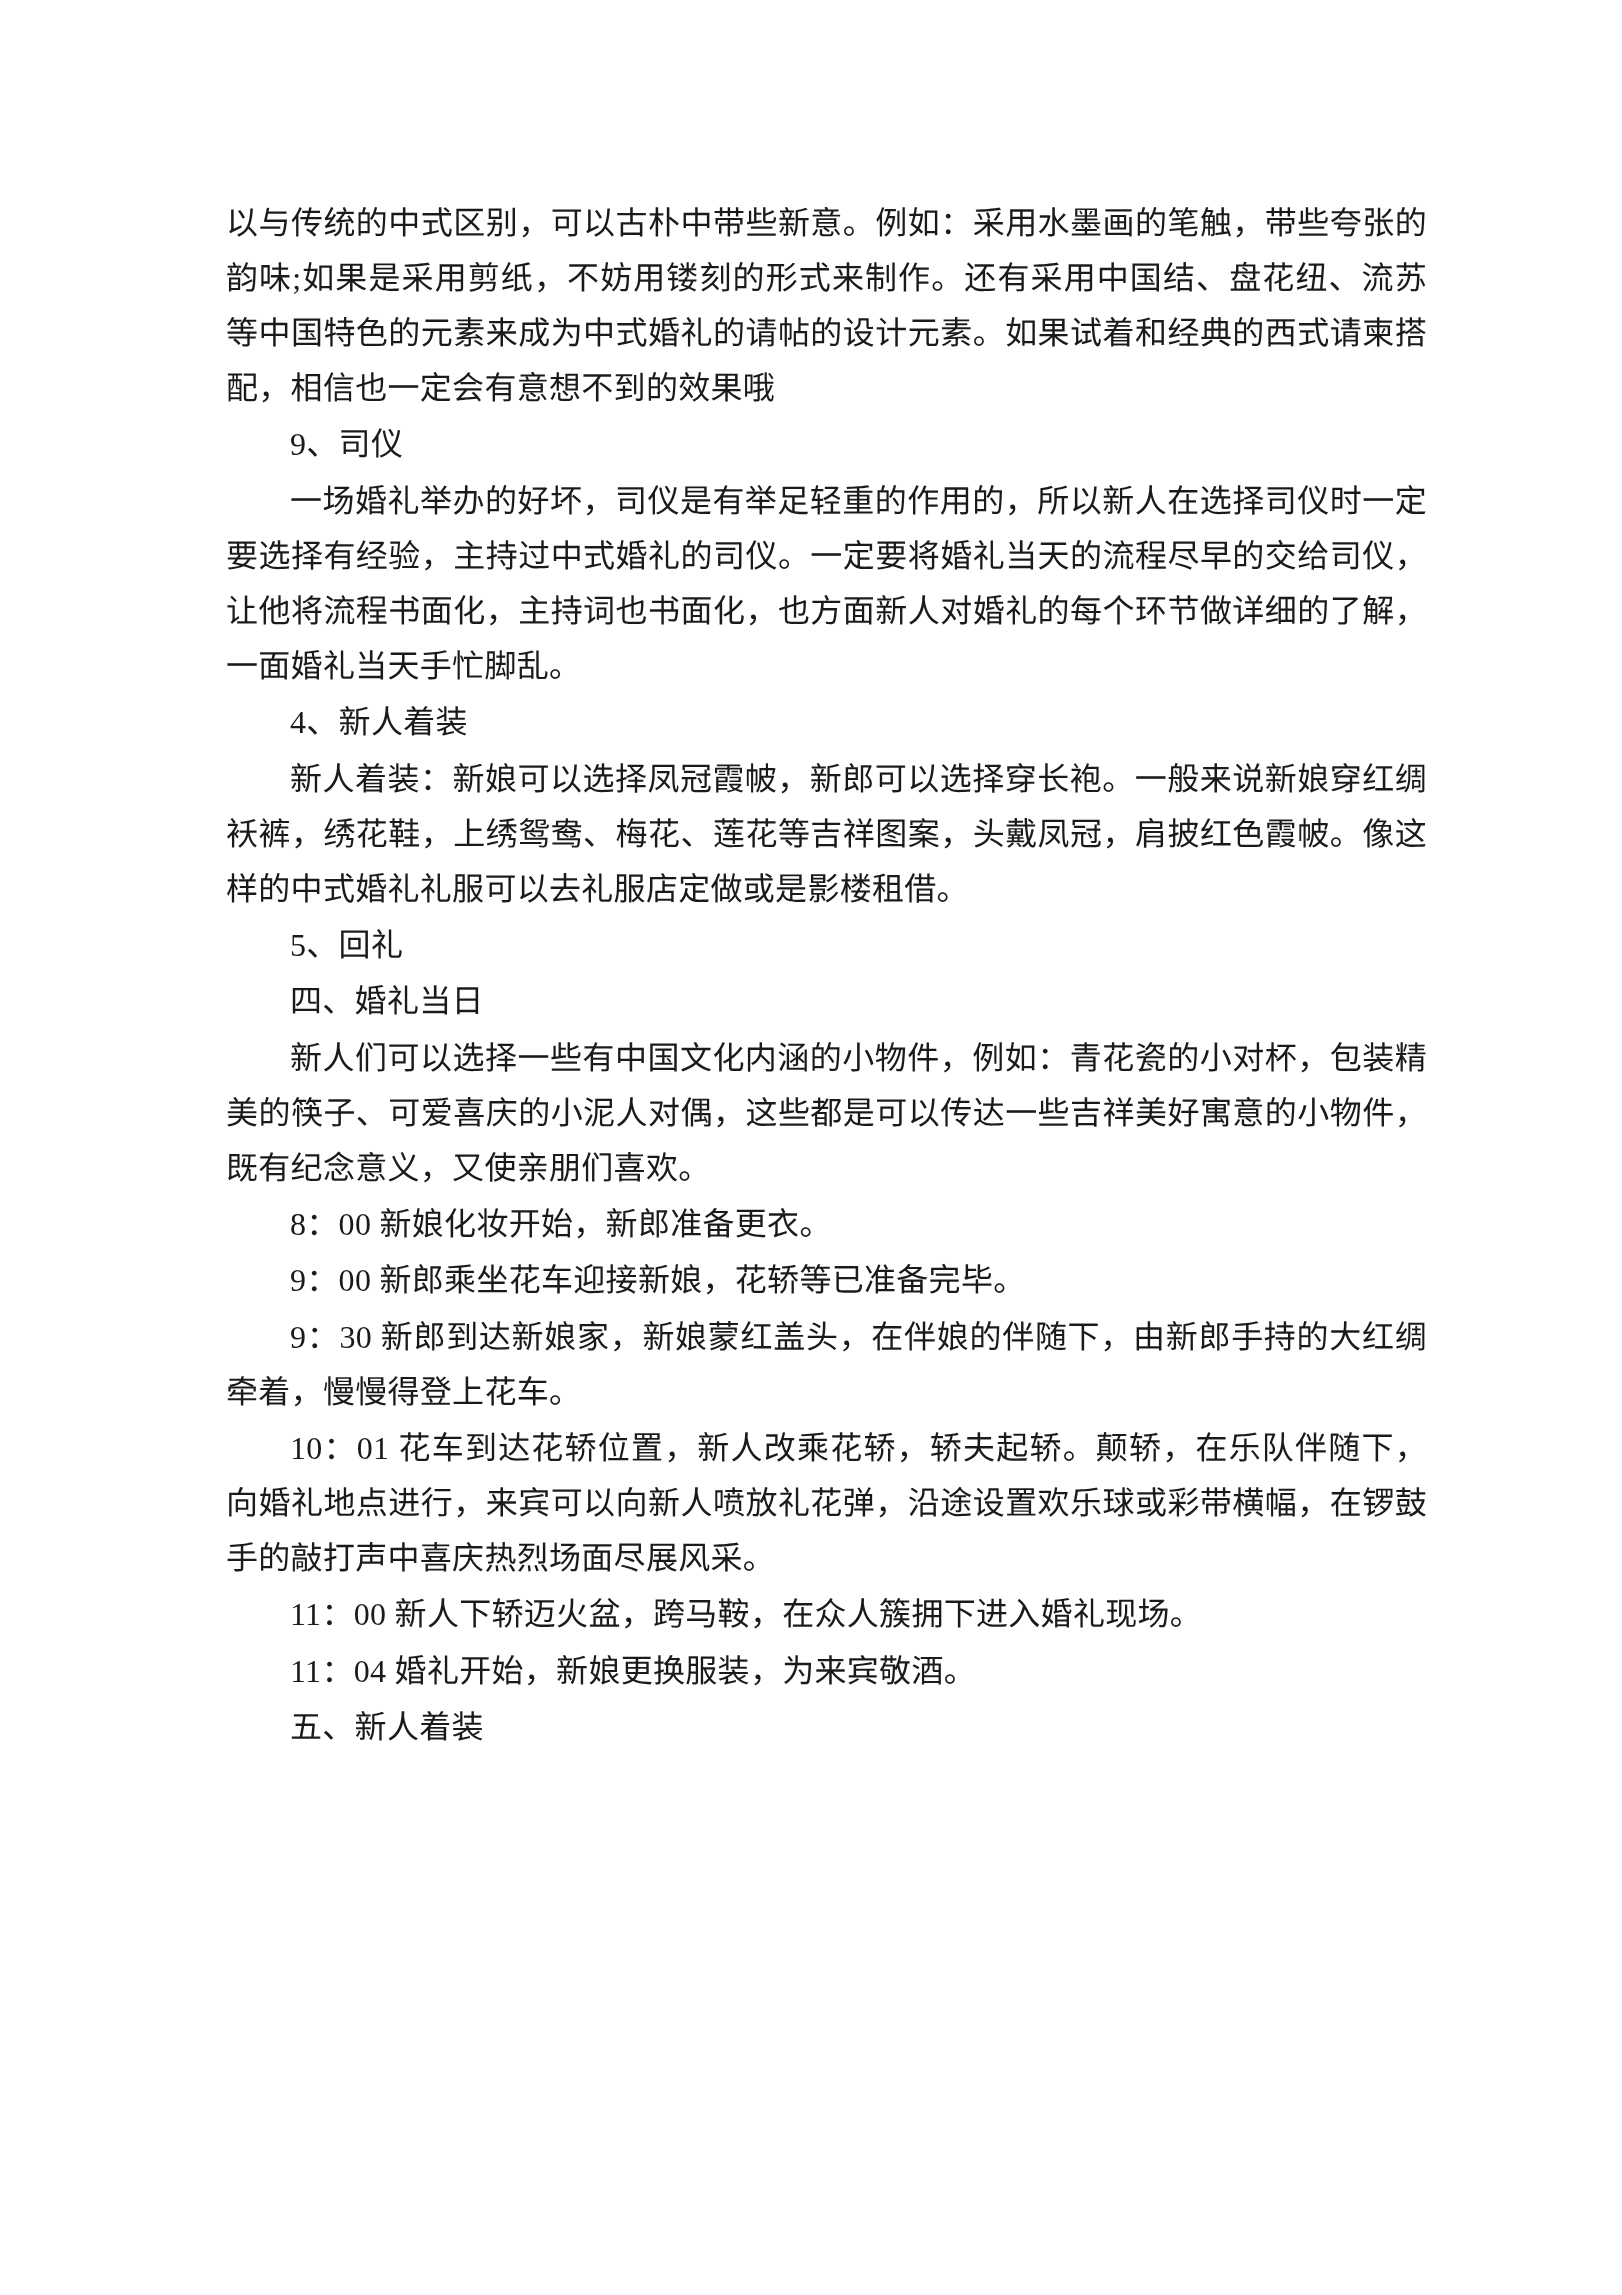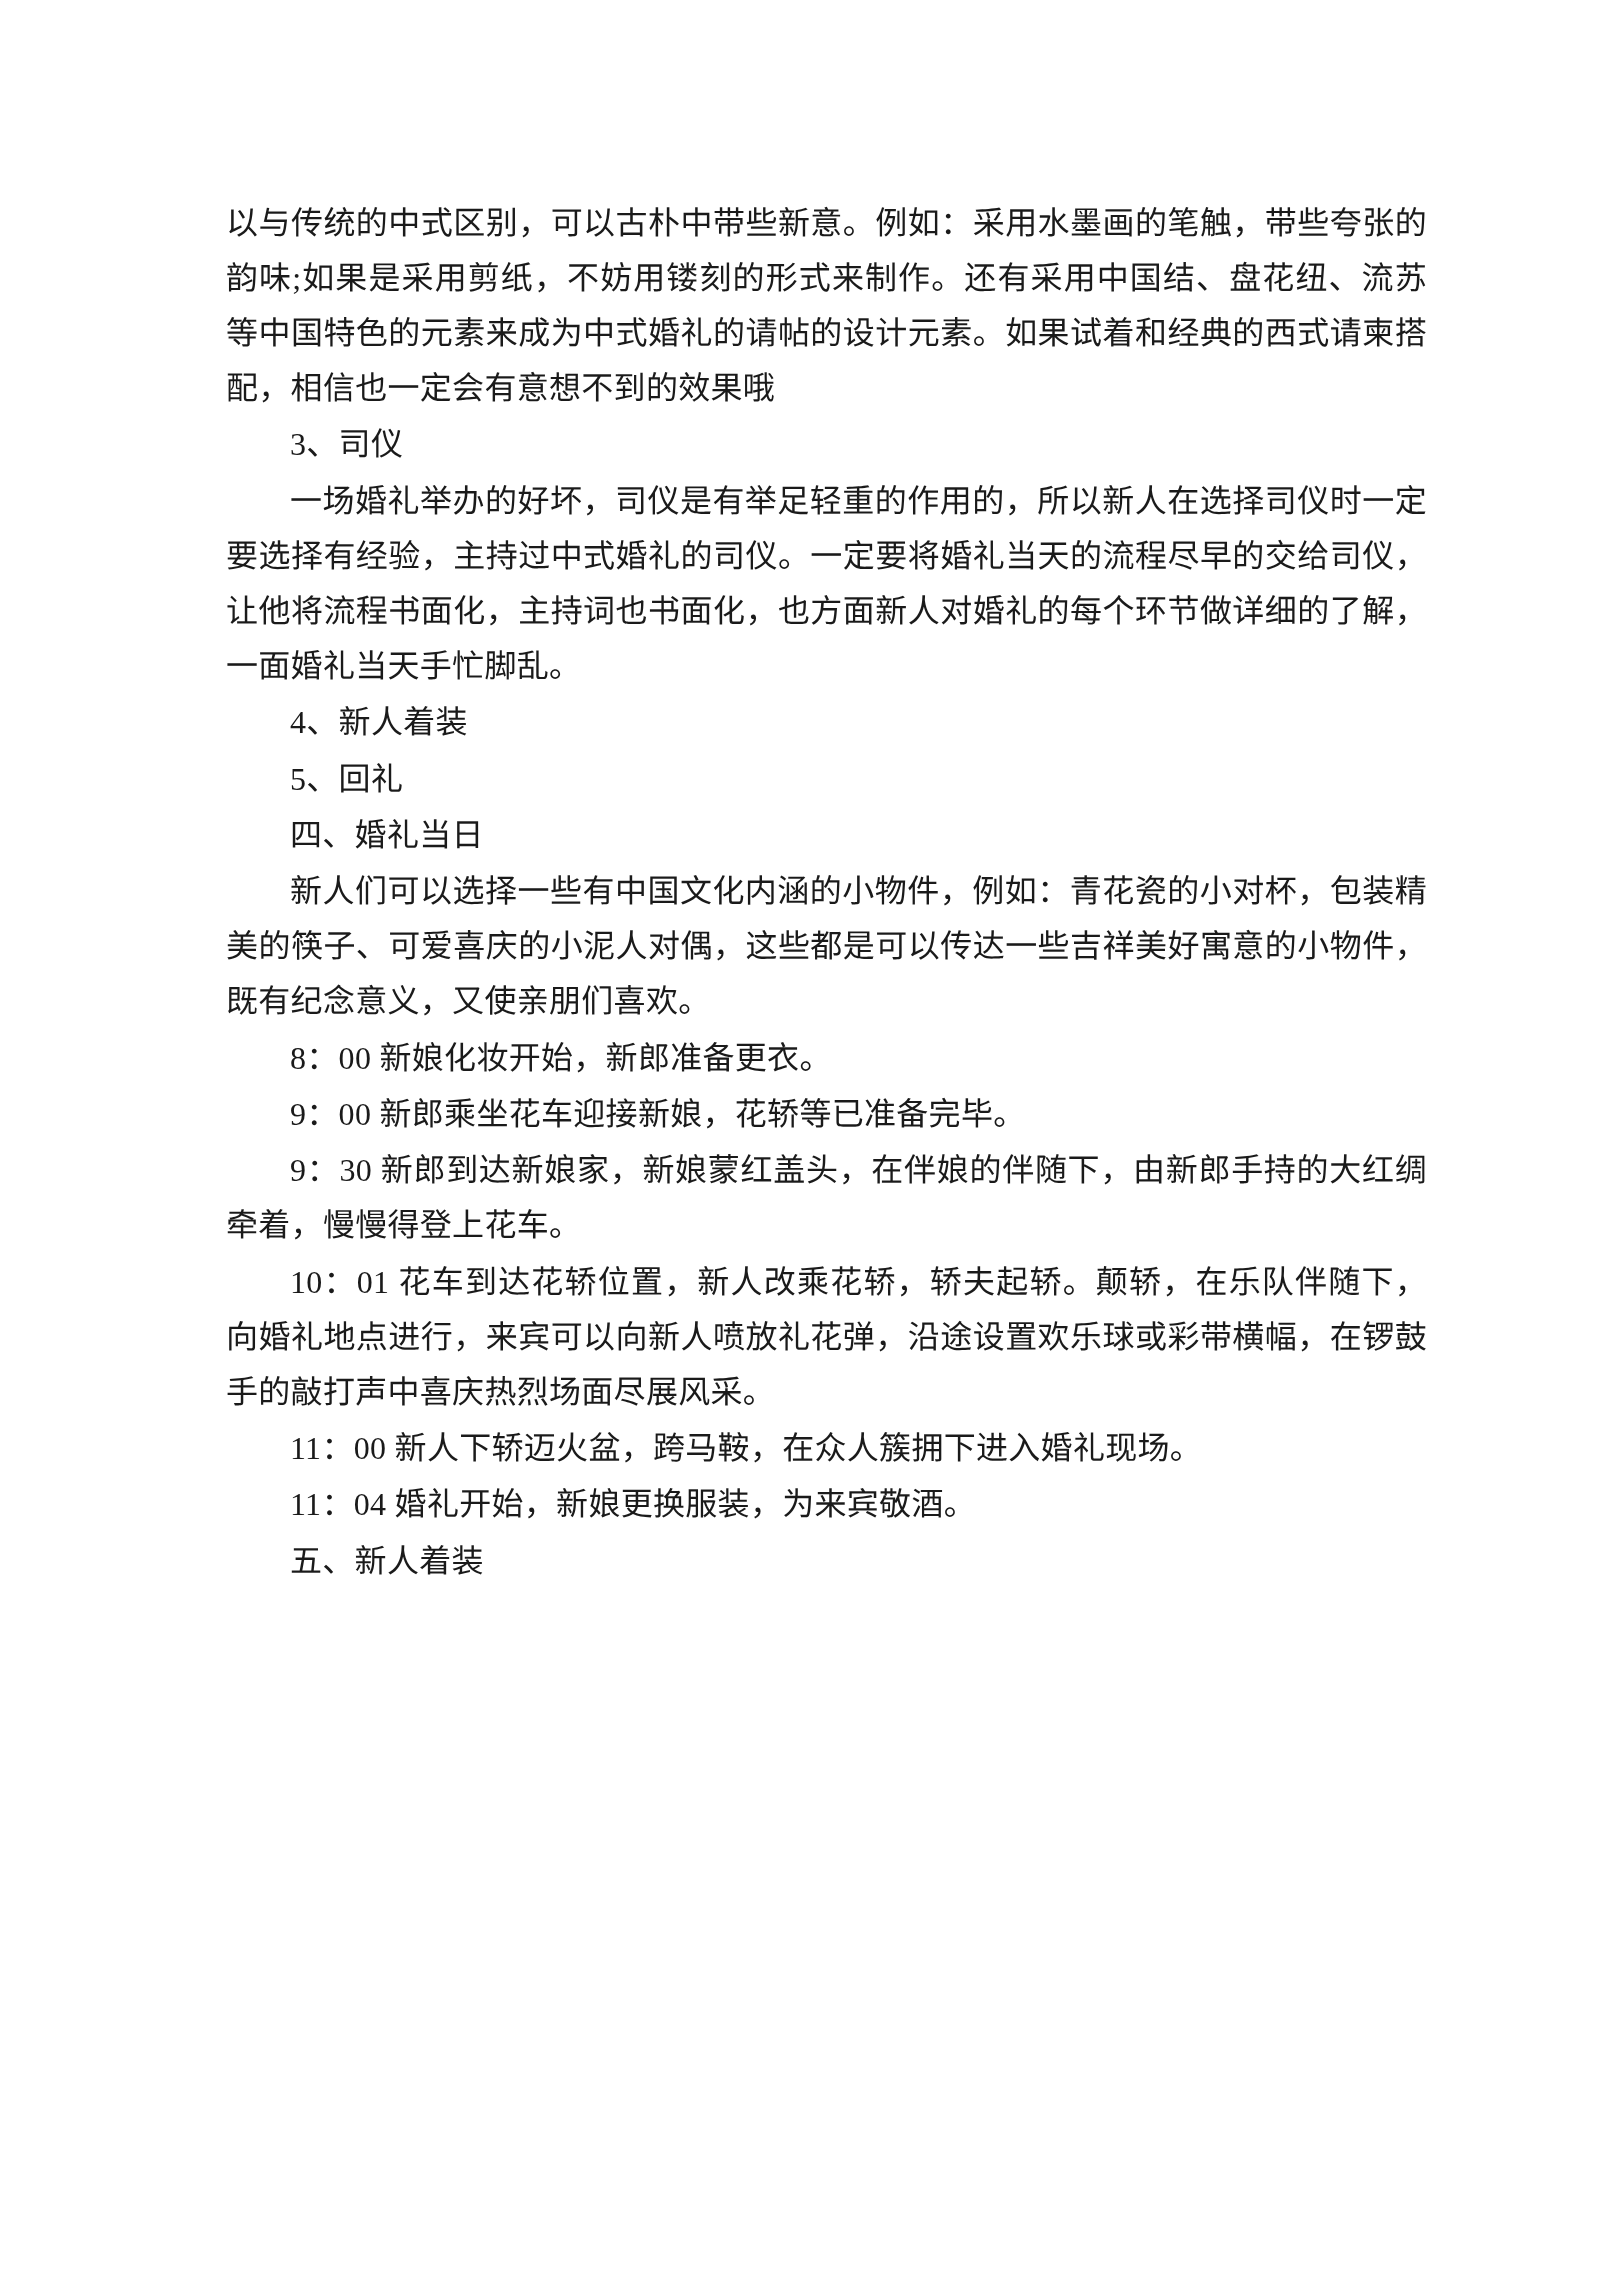--- a/index.html
+++ b/index.html
@@ -37,23 +37,24 @@
   .nowrap-block {
     white-space: normal;
   }
 </style>
 </head>
 <body>
 
 <div class="page">
   <div class="doc-body">
     <p class="nowrap-block">以与传统的中式区别，可以古朴中带些新意。例如：采用水墨画的笔触，带些夸张的韵味;如果是采用剪纸，不妨用镂刻的形式来制作。还有采用中国结、盘花纽、流苏等中国特色的元素来成为中式婚礼的请帖的设计元素。如果试着和经典的西式请柬搭配，相信也一定会有意想不到的效果哦</p>
-    <p class="indent">3、司仪</p>
+    <p class="indent">9、司仪</p>
     <p class="indent">一场婚礼举办的好坏，司仪是有举足轻重的作用的，所以新人在选择司仪时一定要选择有经验，主持过中式婚礼的司仪。一定要将婚礼当天的流程尽早的交给司仪，让他将流程书面化，主持词也书面化，也方面新人对婚礼的每个环节做详细的了解，一面婚礼当天手忙脚乱。</p>
     <p class="indent">4、新人着装</p>
+    <p class="indent">新人着装：新娘可以选择凤冠霞帔，新郎可以选择穿长袍。一般来说新娘穿红绸袄裤，绣花鞋，上绣鸳鸯、梅花、莲花等吉祥图案，头戴凤冠，肩披红色霞帔。像这样的中式婚礼礼服可以去礼服店定做或是影楼租借。</p>
     <p class="indent">5、回礼</p>
     <p class="indent">四、婚礼当日</p>
     <p class="indent">新人们可以选择一些有中国文化内涵的小物件，例如：青花瓷的小对杯，包装精美的筷子、可爱喜庆的小泥人对偶，这些都是可以传达一些吉祥美好寓意的小物件，既有纪念意义，又使亲朋们喜欢。</p>
     <p class="indent">8：00 新娘化妆开始，新郎准备更衣。</p>
     <p class="indent">9：00 新郎乘坐花车迎接新娘，花轿等已准备完毕。</p>
     <p class="indent">9：30 新郎到达新娘家，新娘蒙红盖头，在伴娘的伴随下，由新郎手持的大红绸牵着，慢慢得登上花车。</p>
     <p class="indent">10：01 花车到达花轿位置，新人改乘花轿，轿夫起轿。颠轿，在乐队伴随下，向婚礼地点进行，来宾可以向新人喷放礼花弹，沿途设置欢乐球或彩带横幅，在锣鼓手的敲打声中喜庆热烈场面尽展风采。</p>
     <p class="indent">11：00 新人下轿迈火盆，跨马鞍，在众人簇拥下进入婚礼现场。</p>
     <p class="indent">11：04 婚礼开始，新娘更换服装，为来宾敬酒。</p>
     <p class="indent">五、新人着装</p>

